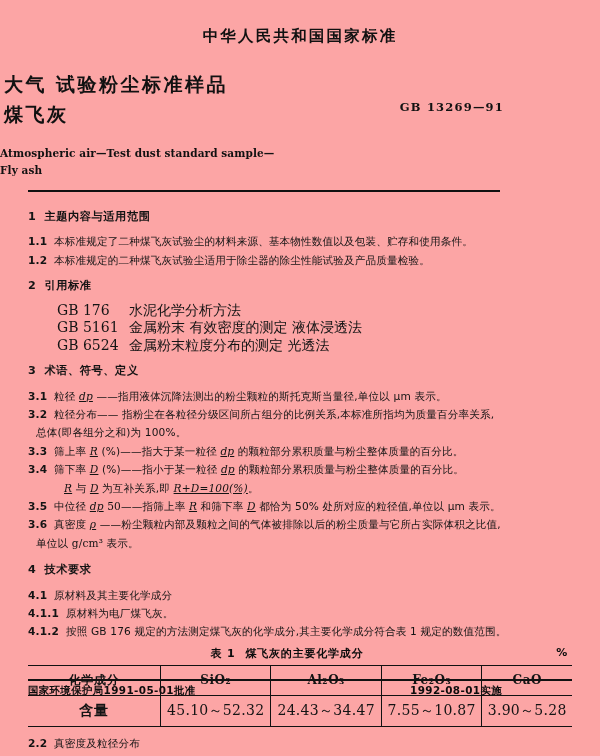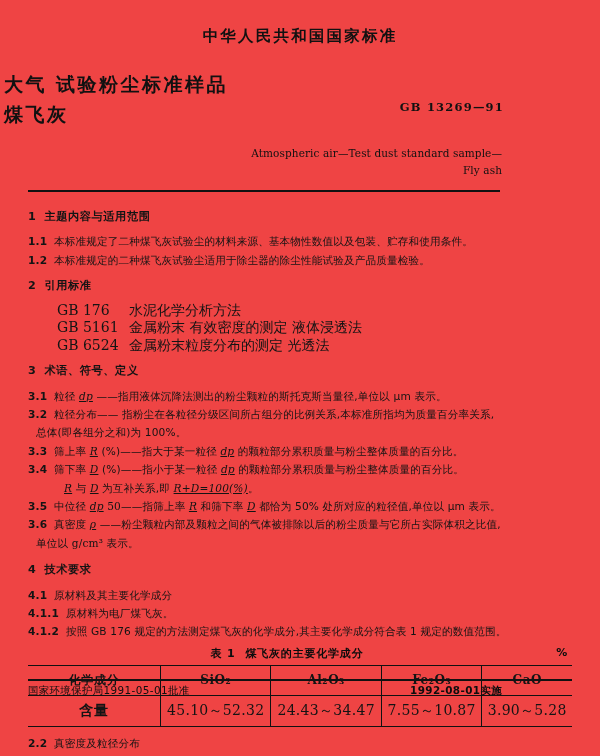--- a/index.html
+++ b/index.html
@@ -4,21 +4,21 @@
 <style>
   html, body {
     margin: 0;
     padding: 0;
     background: #ffffff;
   }
   #page {
     position: relative;
     width: 600px;
     height: 756px;
-    background: #ef4444;
+    background: #fca5a5;
     overflow: hidden;
     font-family: "DejaVu Sans", "Liberation Sans", sans-serif;
     color: #0d0d0d;
   }
 
   
   .masthead {
     padding-top: 26px;
     text-align: center;
   }
@@ -53,24 +53,24 @@
     top: 31px;
     font-size: 11.5px;
     font-weight: bold;
     letter-spacing: 1.2px;
     font-family: "DejaVu Serif", "Liberation Serif", serif;
     color: #111;
   }
 
   .en-title {
     margin-top: 14px;
-    text-align: right;
+    text-align: left;
     font-family: "DejaVu Serif", "Liberation Serif", serif;
     font-size: 10.5px;
-    font-weight: normal;
+    font-weight: bold;
     line-height: 17px;
     letter-spacing: 0.1px;
     color: #111;
     padding-right: 98px;
   }
   .en-title .en-line2 { display: block; }
 
   
   .rule-top {
     position: absolute;
@@ -226,21 +226,21 @@
     left: 0;
     top: 684px;
     width: 600px;
     height: 16px;
   }
   .footer-left {
     position: absolute;
     left: 28px;
     top: 0;
     font-size: 10.4px;
-    font-weight: normal;
+    font-weight: bold;
     letter-spacing: 0.4px;
   }
   .footer-right {
     position: absolute;
     left: 410px;
     top: 0;
     font-size: 10.4px;
     font-weight: bold;
     letter-spacing: 0.4px;
   }

